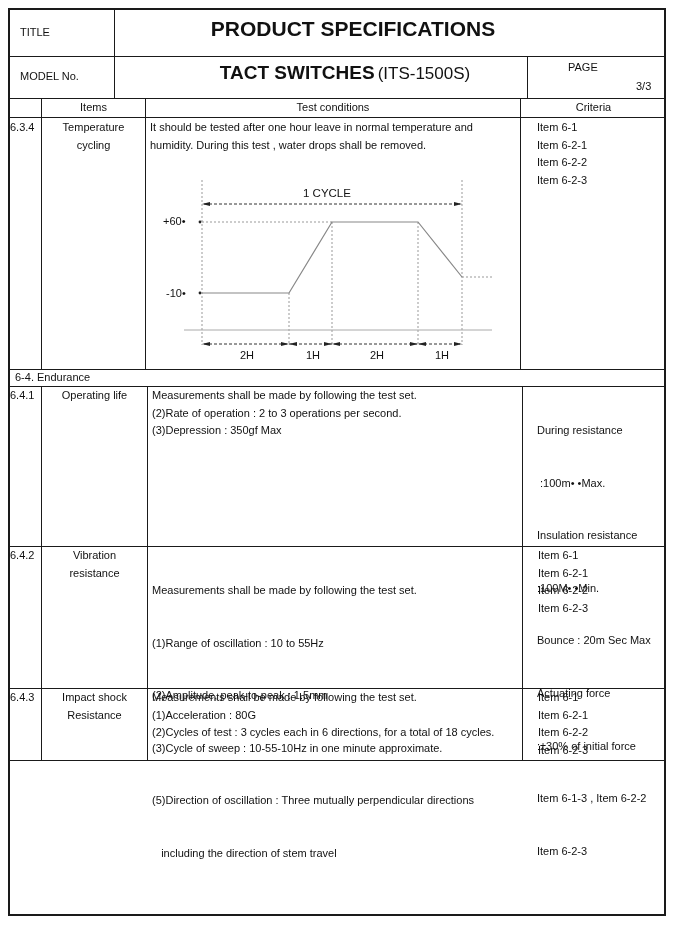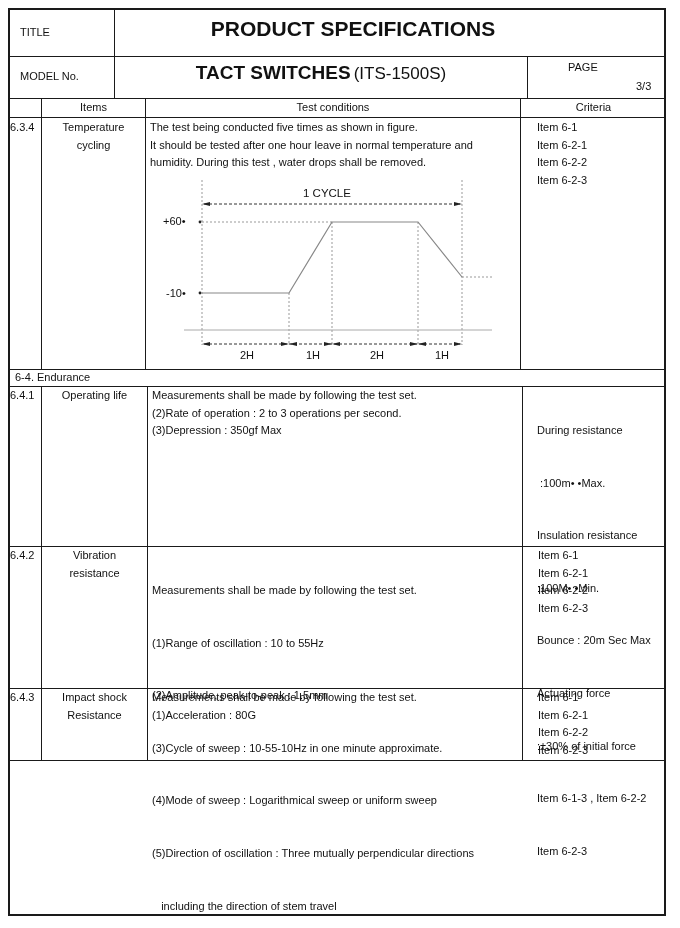--- a/index.html
+++ b/index.html
@@ -20,39 +20,38 @@
 
 <div class="hl" style="left:8px;top:56px;width:658px"></div>
 <div class="hl" style="left:8px;top:98px;width:658px"></div>
 <div class="hl" style="left:8px;top:117px;width:658px"></div>
 <div class="vl" style="left:114px;top:8px;height:90px"></div>
 <div class="vl" style="left:527px;top:56px;height:42px"></div>
 
 <div class="t" style="left:20px;top:24px">TITLE</div>
 <div class="t big c" style="left:116px;top:20px;width:474px;">PRODUCT SPECIFICATIONS</div>
 <div class="t" style="left:20px;top:68px">MODEL No.</div>
-<div class="t c" style="left:116px;top:64px;width:410px;"><span class="big" style="font-size:19px">TACT SWITCHES</span> <span style="font-size:17px">(ITS-1500S)</span></div>
+<div class="t c" style="left:116px;top:64px;width:410px;padding-left:24px;"><span class="big" style="font-size:19px">TACT SWITCHES</span> <span style="font-size:17px">(ITS-1500S)</span></div>
 <div class="t" style="left:568px;top:59px">PAGE</div>
 <div class="t" style="left:636px;top:78px">3/3</div>
 
 <div class="t c" style="left:42px;top:99px;width:103px">Items</div>
 <div class="t c" style="left:145px;top:99px;width:376px">Test conditions</div>
 <div class="t c" style="left:521px;top:99px;width:145px">Criteria</div>
 
 <div class="vl" style="left:41px;top:98px;height:271px"></div>
 <div class="vl" style="left:145px;top:98px;height:271px"></div>
 <div class="vl" style="left:520px;top:98px;height:271px"></div>
 
 <div class="t" style="left:10px;top:119px">6.3.4</div>
 <div class="t c lines" style="left:42px;top:119px;width:103px">
   <div>Temperature</div>
   <div>cycling</div>
 </div>
 <div class="t lines" style="left:150px;top:119px">
-  <div>The test being conducted five times as shown in figure.</div>
   <div>It should be tested after one hour leave in normal temperature and</div>
   <div>humidity. During this test , water drops shall be removed.</div>
 </div>
 <div class="t lines" style="left:537px;top:119px">
   <div>Item 6-1</div>
   <div>Item 6-2-1</div>
   <div>Item 6-2-2</div>
   <div>Item 6-2-3</div>
 </div>
 
@@ -128,39 +127,39 @@
 <div class="t" style="left:10px;top:547px">6.4.2</div>
 <div class="t c lines" style="left:42px;top:547px;width:105px">
   <div>Vibration</div>
   <div>resistance</div>
 </div>
 <div class="t lines" style="left:152px;top:547px;white-space:pre">
   <div>Measurements shall be made by following the test set.</div>
   <div>(1)Range of oscillation : 10 to 55Hz</div>
   <div>(2)Amplitude, peak-to-peak : 1.5mm</div>
   <div>(3)Cycle of sweep : 10-55-10Hz in one minute approximate.</div>
-  <div>(4)Mode of sweep : Logarithmical sweep or uniform sweep</div>
   <div>(5)Direction of oscillation : Three mutually perpendicular directions</div>
   <div>   including the direction of stem travel</div>
   
 </div>
 <div class="t lines" style="left:538px;top:547px">
   <div>Item 6-1</div>
   <div>Item 6-2-1</div>
   <div>Item 6-2-2</div>
   <div>Item 6-2-3</div>
 </div>
 
 <div class="t" style="left:10px;top:689px">6.4.3</div>
 <div class="t c lines" style="left:42px;top:689px;width:105px">
   <div>Impact shock</div>
   <div>Resistance</div>
 </div>
 <div class="t lines" style="left:152px;top:689px">
   <div>Measurements shall be made by following the test set.</div>
   <div>(1)Acceleration : 80G</div>
+  <div>(2)Cycles of test : 3 cycles each in 6 directions, for a total of 18 cycles.</div>
 </div>
 <div class="t lines" style="left:538px;top:689px">
   <div>Item 6-1</div>
   <div>Item 6-2-1</div>
   <div>Item 6-2-2</div>
   <div>Item 6-2-3</div>
 </div>
 
 </body></html>

